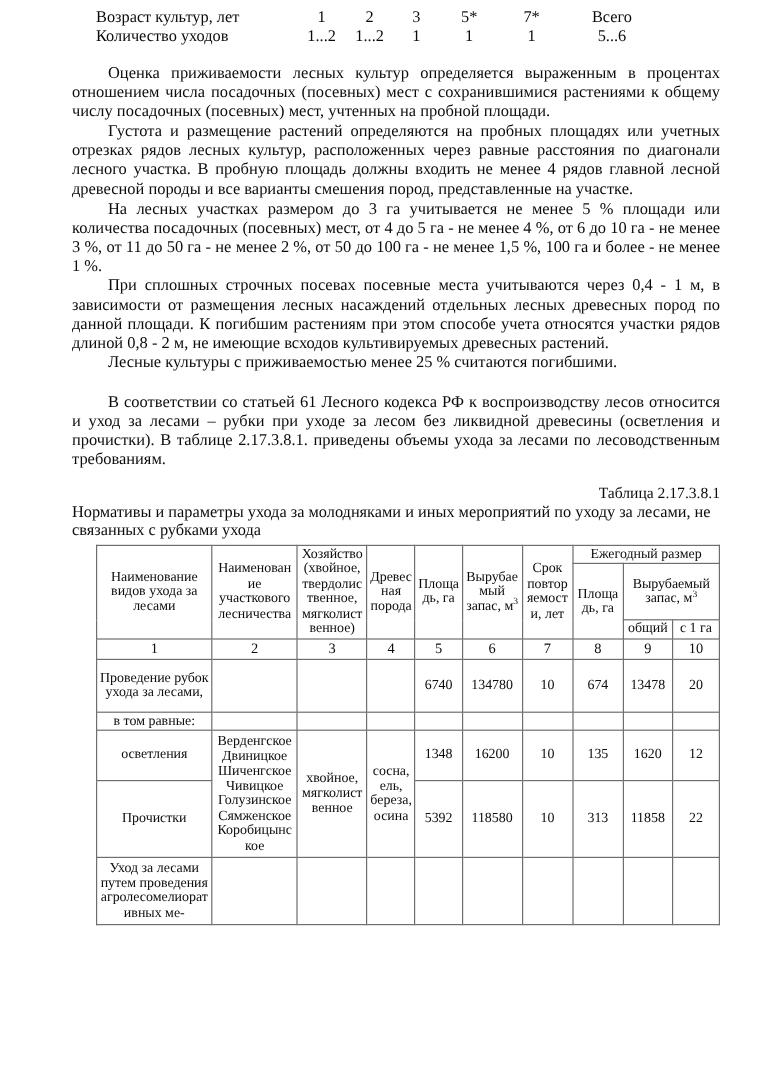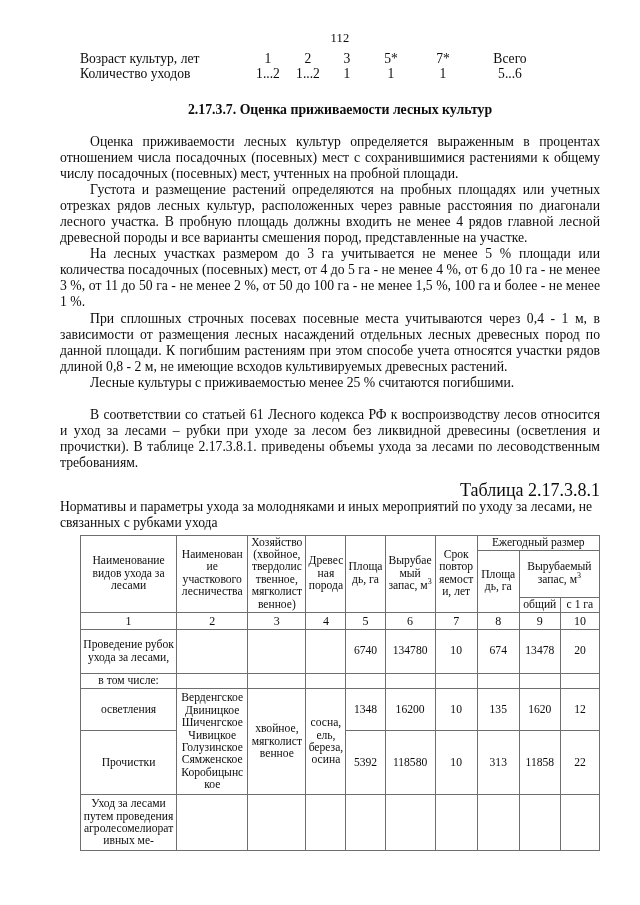--- a/index.html
+++ b/index.html
@@ -85,21 +85,21 @@
     line-height: 16.1px;
     text-align: justify;
     text-indent: 30px;
     margin: 0;
     margin-left: -20px;
     width: 540px;
   }
   p.first-after-title { margin-top: 16px; font-family: Liberation Serif, serif; }
 
   .table-caption-right {
-    font-size: 18px;
+    font-size: 13px;
     text-align: right;
     margin-top: 12px;
     margin-left: -20px;
     width: 540px;
     line-height: 15px;
   }
   .table-caption-center {
     font-size: 13.6px;
     text-align: left;
     margin-top: 1px;
@@ -132,21 +132,20 @@
   td.numrow { font-size: 12px; padding: 0px 2px; height: 14px; }
   sup { font-size: 8px; vertical-align: super; line-height: 0; }
   .v-top { vertical-align: top; }
 </style>
 </head>
 <body>
 
 <div class="page">
   <div class="content">
 
-    <div class="page-number">112</div>
 
     <div class="sched">
       <div class="sched-row">
         <span class="sched-label">Возраст культур, лет</span>
         <span class="sched-val sv1">1</span>
         <span class="sched-val sv2">2</span>
         <span class="sched-val sv3">3</span>
         <span class="sched-val sv4">5*</span>
         <span class="sched-val sv5">7*</span>
         <span class="sched-val sv6">Всего</span>
@@ -156,21 +155,20 @@
         <span class="sched-val sv1">1...2</span>
         <span class="sched-val sv2">1...2</span>
         <span class="sched-val sv3">1</span>
         <span class="sched-val sv4">1</span>
         <span class="sched-val sv5">1</span>
         <span class="sched-val sv6">5...6</span>
       </div>
     </div>
 
 
-    <h2 class="section-title">2.17.3.7. Оценка приживаемости лесных культур</h2>
     <p class="body-text first-after-title">Оценка приживаемости лесных культур определяется выраженным в процентах отношением числа посадочных (посевных) мест с сохранившимися растениями к общему числу посадочных (посевных) мест, учтенных на пробной площади.</p>
     <p class="body-text">Густота и размещение растений определяются на пробных площадях или учетных отрезках рядов лесных культур, расположенных через равные расстояния по диагонали лесного участка. В пробную площадь должны входить не менее 4 рядов главной лесной древесной породы и все варианты смешения пород, представленные на участке.</p>
     <p class="body-text">На лесных участках размером до 3 га учитывается не менее 5 % площади или количества посадочных (посевных) мест, от 4 до 5 га - не менее 4 %, от 6 до 10 га - не менее 3 %, от 11 до 50 га - не менее 2 %, от 50 до 100 га - не менее 1,5 %, 100 га и более - не менее 1 %.</p>
     <p class="body-text">При сплошных строчных посевах посевные места учитываются через 0,4 - 1 м, в зависимости от размещения лесных насаждений отдельных лесных древесных пород по данной площади. К погибшим растениям при этом способе учета относятся участки рядов длиной 0,8 - 2 м, не имеющие всходов культивируемых древесных растений.</p>
     <p class="body-text">Лесные культуры с приживаемостью менее 25 % считаются погибшими.</p>
 
     <p class="body-text first-after-title">В соответствии со статьей 61 Лесного кодекса РФ к воспроизводству лесов относится и уход за лесами – рубки при уходе за лесом без ликвидной древесины (осветления и прочистки). В таблице 2.17.3.8.1. приведены объемы ухода за лесами по лесоводственным требованиям.</p>
 
     <div class="table-caption-right">Таблица 2.17.3.8.1</div>
     <div class="table-caption-center">Нормативы и параметры ухода за молодняками и иных мероприятий по уходу за лесами, не связанных с рубками ухода</div>
@@ -227,21 +225,21 @@
           <td></td>
           <td></td>
           <td>6740</td>
           <td>134780</td>
           <td>10</td>
           <td>674</td>
           <td>13478</td>
           <td>20</td>
         </tr>
         <tr style="height:14px">
-          <td class="left">в том числе:</td>
+          <td class="left">в том равные:</td>
           <td></td>
           <td></td>
           <td></td>
           <td></td>
           <td></td>
           <td></td>
           <td></td>
           <td></td>
           <td></td>
         </tr>

